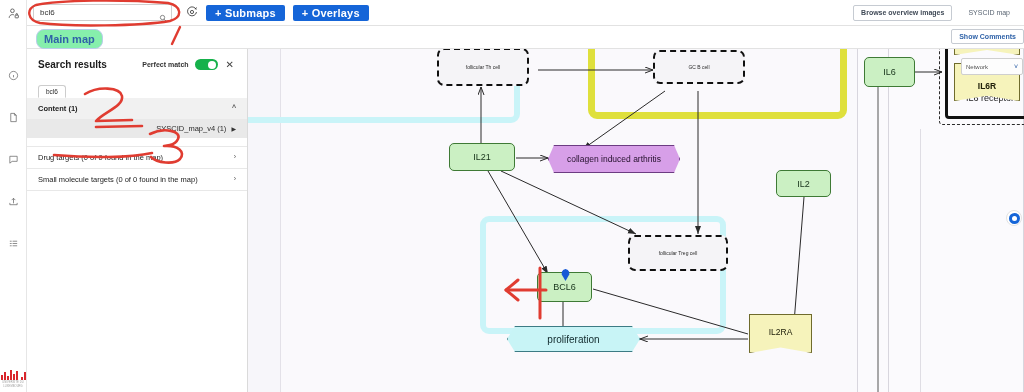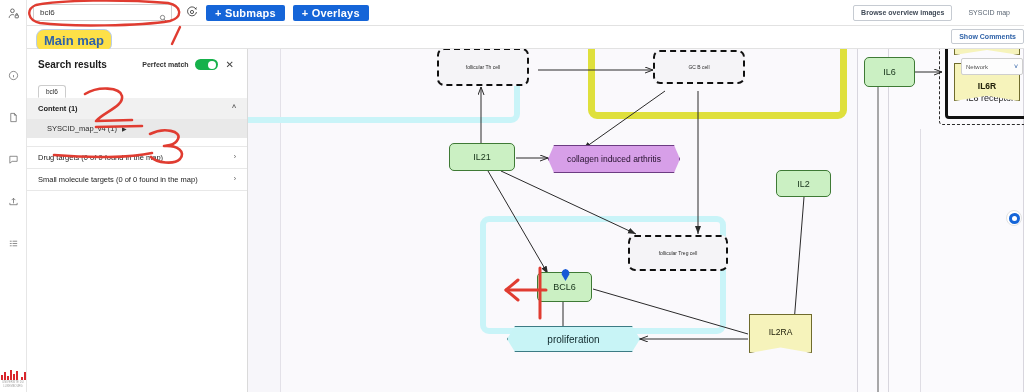--- a/index.html
+++ b/index.html
@@ -61,22 +61,22 @@
   }
   .btn-ghost.plain { border-color:transparent; color:#5a6573; font-weight:normal; }
 
   
   .tabbar {
     position:absolute; left:27px; top:26px; right:0; height:23px;
     background:#ffffff; border-bottom:1px solid #e2e2e2;
   }
   .maptab {
     position:absolute; left:9px; top:3px;
-    background:#fde047; border:1px solid #b9cdea; border-radius:8px;
-    color:#2f62a8; font-size:13px; font-weight:bold;
+    background:#86efac; border:1px solid #b9cdea; border-radius:8px;
+    color:#2f62a8; font-size:11px; font-weight:bold;
     padding:3px 7px; cursor:pointer;
   }
   .btn-showcomments {
     position:absolute; right:0px; top:3px;
     background:#fff; border:1px solid #c6cbd2; border-radius:2px;
     color:#2f62a8; font-size:7px; font-weight:bold;
     padding:3px 7px; cursor:pointer; white-space:nowrap;
   }
 
   
@@ -104,21 +104,21 @@
     color:#2b2b2b; background:#fff; cursor:pointer;
   }
   .sec {
     border-bottom:1px solid #e8e8e8; padding:6px 11px;
     display:flex; font-size:7.5px; color:#1c1c1c; cursor:pointer;
   }
   .sec.head { background:#f1f1f1; font-weight:bold; border-bottom:0; }
   .sec .car { margin-left:auto; color:#555; font-size:7px; }
   .subitem {
     background:#e9e9e9; margin:0; padding:5px 11px 5px 20px;
-    font-size:7.5px; color:#2b2b2b; display:flex; align-items:center; gap:5px; cursor:pointer;
+    font-size:7.5px; color:#2b2b2b; display:flex; align-items:center; gap:5px; cursor:pointer;justify-content:flex-end;
   }
   .subitem .tri { font-size:6px; color:#333; }
   .sec-plain { border-top:1px solid #e8e8e8; }
 
   
   .canvas {
     position:absolute; left:248px; top:49px; right:0; bottom:0;
     background:#f7f6fa; overflow:hidden;
   }
   .canvas-inner { position:absolute; inset:0; }

